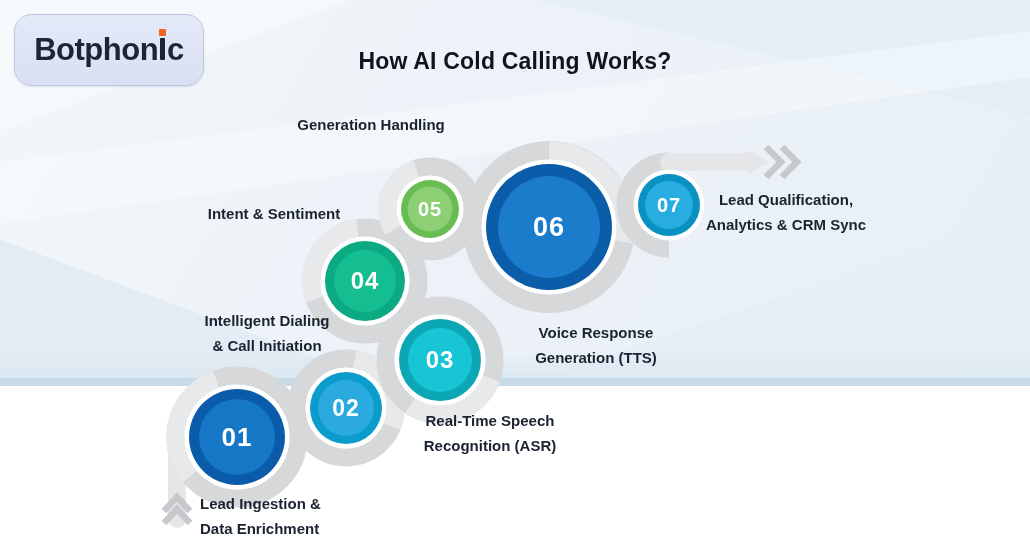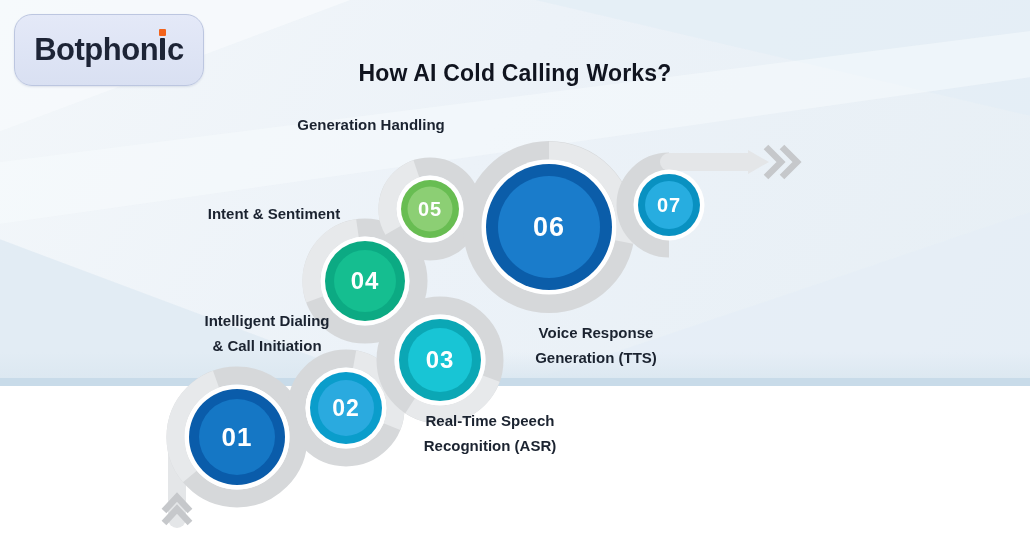--- a/index.html
+++ b/index.html
@@ -18,21 +18,21 @@
 
   .logo-box{position:absolute;left:14px;top:14px;width:188px;height:70px;
     border-radius:18px;background:linear-gradient(180deg,#e4e9f8,#d9e0f2);
     border:1px solid #bcc6e0;display:flex;align-items:center;justify-content:center;
     box-shadow:0 1px 2px rgba(80,95,140,.15);}
   .logo-text{font-size:31px;font-weight:700;color:#1d2436;letter-spacing:-.5px;white-space:nowrap;}
   .logo-i{display:inline-block;position:relative;width:7px;height:23px;margin:0 1px;}
   .logo-i .stem{position:absolute;left:1px;bottom:0;width:5px;height:22px;background:#1d2436;border-radius:1px;}
   .logo-i .dot{position:absolute;left:0;top:-8px;width:7px;height:7px;background:#f2631c;border-radius:1px;}
 
-  .title{position:absolute;left:0;right:0;top:44px;margin:16px;text-align:center;
+  .title{position:absolute;left:0;right:0;top:44px;margin:4px;text-align:center;
     font-size:23px;font-weight:700;color:#10141f;letter-spacing:.2px;}
 
   svg.diagram{position:absolute;left:0;top:0;}
   .ring{fill:none;stroke:#d6d8da;stroke-width:18px;}
   .ring-big{stroke-width:19px;}
   .ring-lite{fill:none;stroke:#e7e9eb;stroke-width:18px;}
   .tail{fill:none;stroke:#e4e6e8;stroke-width:18px;stroke-linecap:round;}
   .chev{fill:none;stroke:#c6c8cb;stroke-width:6.5px;stroke-linejoin:miter;}
   .halo{fill:#ffffff;}
   .stepnum{fill:#ffffff;font-family:"Liberation Sans","DejaVu Sans",sans-serif;
@@ -140,22 +140,30 @@
   <div class="label centered" style="left:371px;top:124px;">
     <span class="line">Generation Handling</span>
   </div>
   <div class="label centered" style="left:274px;top:213px;">
     <span class="line">Intent &amp; Sentiment</span>
   </div>
   <div class="label centered" style="left:267px;top:333px;">
     <span class="line">Intelligent Dialing</span>
     <span class="line">&amp; Call Initiation</span>
   </div>
+  <div class="label" style="left:200px;top:491px;">
+    <span class="line">Lead Ingestion &amp;</span>
+    <span class="line">Data Enrichment</span>
+  </div>
   <div class="label centered" style="left:490px;top:433px;">
     <span class="line">Real-Time Speech</span>
     <span class="line">Recognition (ASR)</span>
   </div>
   <div class="label centered" style="left:596px;top:345px;">
     <span class="line">Voice Response</span>
     <span class="line">Generation (TTS)</span>
   </div>
+  <div class="label centered" style="left:786px;top:212px;">
+    <span class="line">Lead Qualification,</span>
+    <span class="line">Analytics &amp; CRM Sync</span>
+  </div>
 
 </div>
 
 </body></html>

